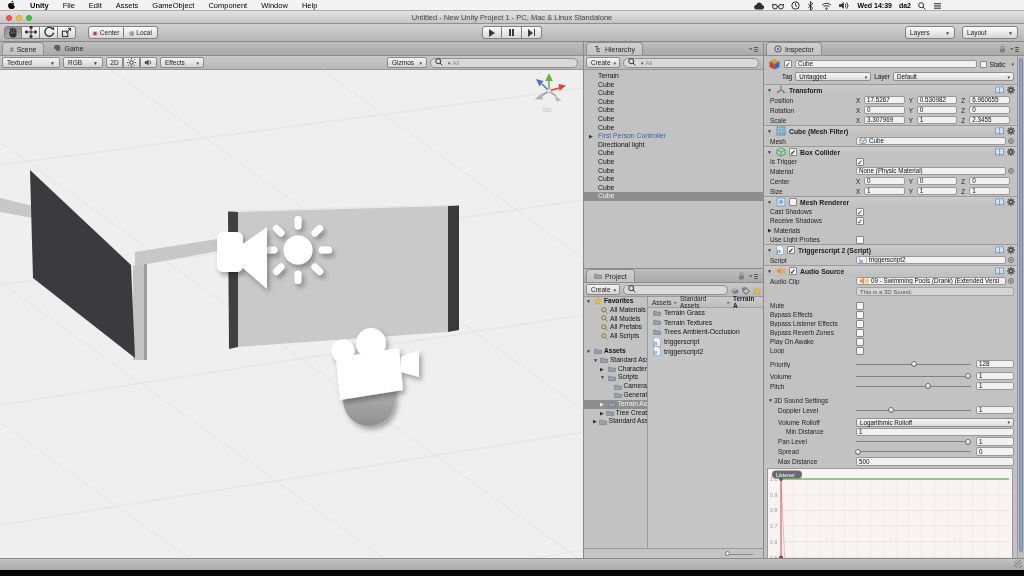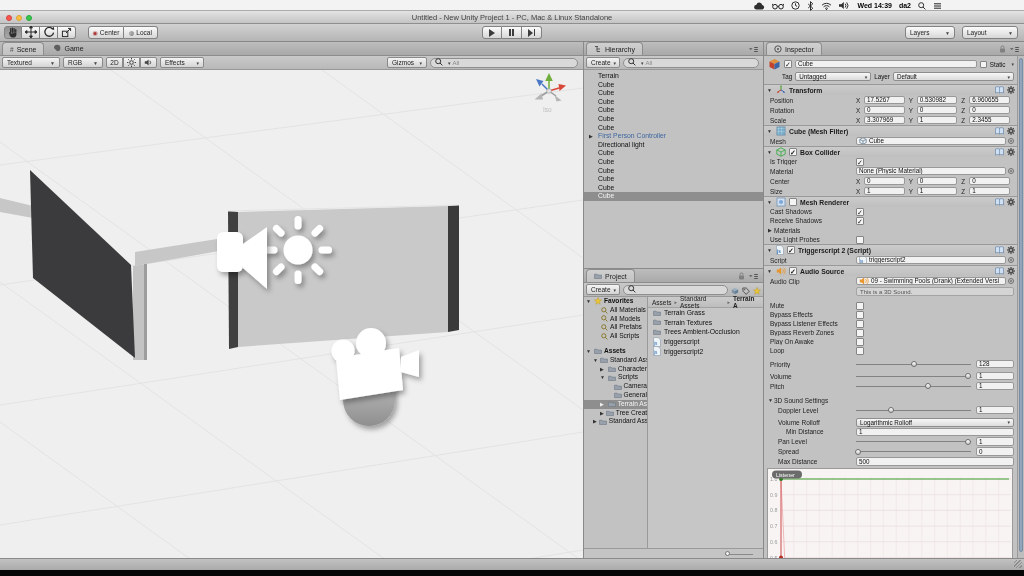--- a/index.html
+++ b/index.html
@@ -92,20 +92,35 @@
   
   #statusbar{left:0;top:558px;width:1024px;height:12px;background:linear-gradient(#c2c2c2,#aaa);border-top:1px solid #8a8a8a}
   #blackstrip{left:0;top:570px;width:1024px;height:6px;background:#060606}
   .grip{position:absolute;right:2px;bottom:2px;width:8px;height:8px;
         background:repeating-linear-gradient(135deg,transparent,transparent 1.5px,#8d8d8d 1.5px,#8d8d8d 2.5px)}
 </style>
 </head>
 <body>
 
 <div id="menubar" class="abs">
+  <div id="menu-items">
+      <span class="menu-item">
+        <svg width="9" height="10" viewBox="0 0 10 11">
+          <path fill="#000" d="M5 2.9c.5-.1 1-.4 1.3-.8.3-.4.5-.9.4-1.4-.5 0-1 .3-1.4.7-.3.4-.5.9-.3 1.5zM7.2 3.3c-.8 0-1.4.4-1.8.4s-1.1-.4-1.8-.4C2.4 3.3 1.2 4.3 1.2 6.1c0 1.8 1.3 3.8 2.3 3.8.5 0 .8-.3 1.5-.3s1 .3 1.5.3c1 0 2.2-2 2.3-3-.9-.4-1.5-1.1-1.5-2 0-.7.4-1.3.9-1.6-.3-.4-.7-.6-1-.6z"></path>
+        </svg>
+      </span>
+      <span class="menu-item b">Unity</span>
+      <span class="menu-item ">File</span>
+      <span class="menu-item ">Edit</span>
+      <span class="menu-item ">Assets</span>
+      <span class="menu-item ">GameObject</span>
+      <span class="menu-item ">Component</span>
+      <span class="menu-item ">Window</span>
+      <span class="menu-item ">Help</span>
+    </div>
   <div id="menu-status">
       <span class="sicon">
         <svg width="11" height="8">
           <path fill="#2f2f2f" d="M2.6 7.5A2.4 2.4 0 0 1 2.4 2.7 3 3 0 0 1 8.2 3a2.3 2.3 0 0 1 .3 4.5z"></path>
         </svg>
       </span>
       <span class="sicon">
         <svg width="12" height="8">
           <circle cx="3" cy="4.7" r="2.3" fill="none" stroke="#222"></circle>
           <circle cx="9" cy="4.7" r="2.3" fill="none" stroke="#222"></circle>

